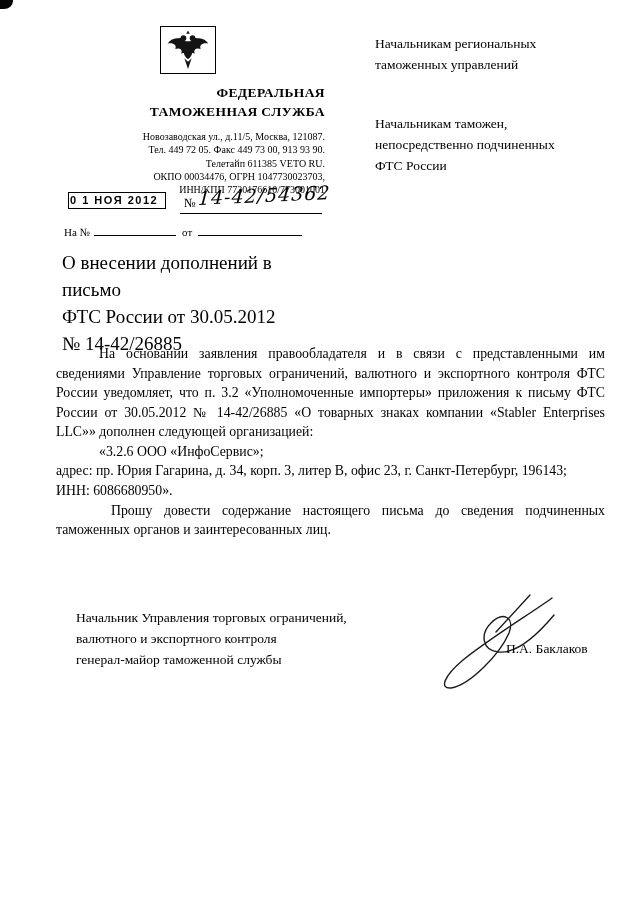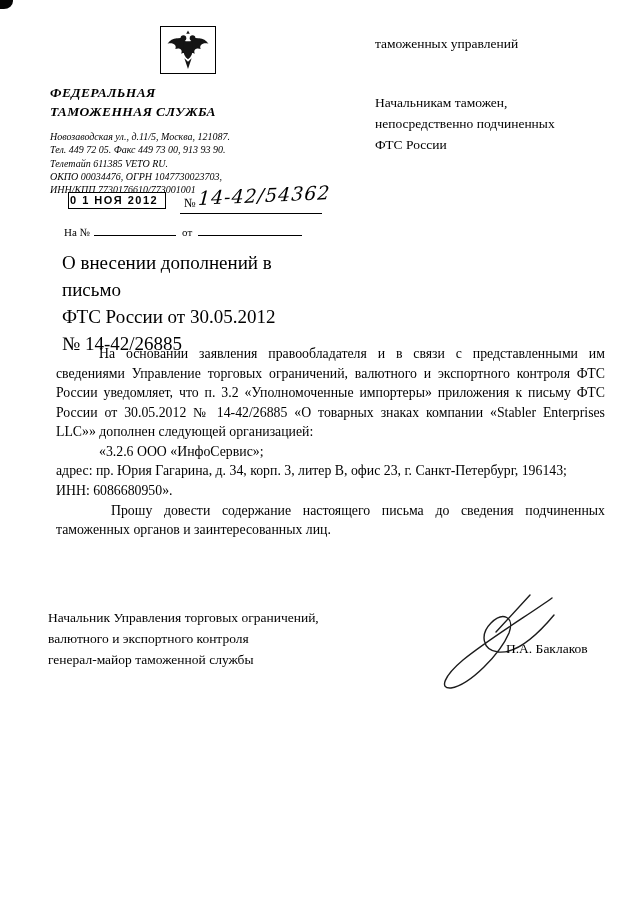--- a/index.html
+++ b/index.html
@@ -12,21 +12,21 @@
     color:#000;
     font-family:"Liberation Serif", serif;
     overflow:hidden;
   }
   .corner-mark {
     position:absolute; left:0; top:0; width:13px; height:9px;
     background:#050505;
     border-bottom-right-radius:70% 90%;
   }
   
-  .letterhead { position:absolute; left:50px; top:26px; width:275px; text-align:left;font-style:italic; }
+  .letterhead { position:absolute; left:50px; top:26px; width:275px; text-align:right; }
   .emblem-box {
     width:56px; height:48px; border:1.5px solid #000; margin:0 auto;
     display:flex; align-items:center; justify-content:center; background:#fff;
   }
   .org-name { margin-top:10px; font-weight:bold; font-size:13.5px; line-height:1.4; letter-spacing:.4px; }
   .address { margin-top:8px; font-size:10px; line-height:1.34; }
 
   .number-row { position:absolute; left:62px; top:190px; width:265px; height:32px; }
   .date-stamp-box {
     position:absolute; left:6px; top:2px;
@@ -56,21 +56,21 @@
 
   
   .body-text { position:absolute; left:56px; top:344px; width:549px; font-size:13.8px; line-height:1.42; }
   .body-text p { margin:0; }
   .p-just   { text-align:justify; }
   .indent-1 { text-indent:43px; }
   .indent-2 { text-indent:55px; }
   .p-top    { margin-top:3px; }
 
   
-  .sig-title { position:absolute; left:48px; top:607px; width:320px; font-size:13.5px; line-height:1.57; }
+  .sig-title { position:absolute; left:76px; top:607px; width:320px; font-size:13.5px; line-height:1.57; }
   .sig-name  { position:absolute; left:506px; top:641px; font-size:13.5px; white-space:nowrap; }
   .sig-svg   { position:absolute; left:430px; top:592px; }
 </style>
 </head>
 <body>
 
 <div class="page">
 
   <div class="corner-mark"></div>
 
@@ -107,20 +107,21 @@
     <span class="num-underline"></span>
     <span class="handwritten-number">14-42/54362</span>
   </div>
 
   <div class="ref-row">
     <span class="lbl">На №</span><span class="u1"></span><span class="lbl">от</span><span class="u2"></span>
   </div>
 
   <div class="recipients">
     <div class="block1">
+      <div>Начальникам региональных</div>
       <div>таможенных управлений</div>
     </div>
     <div class="block2">
       <div>Начальникам таможен,</div>
       <div>непосредственно подчиненных</div>
       <div>ФТС России</div>
     </div>
   </div>
 
   <div class="subject">

